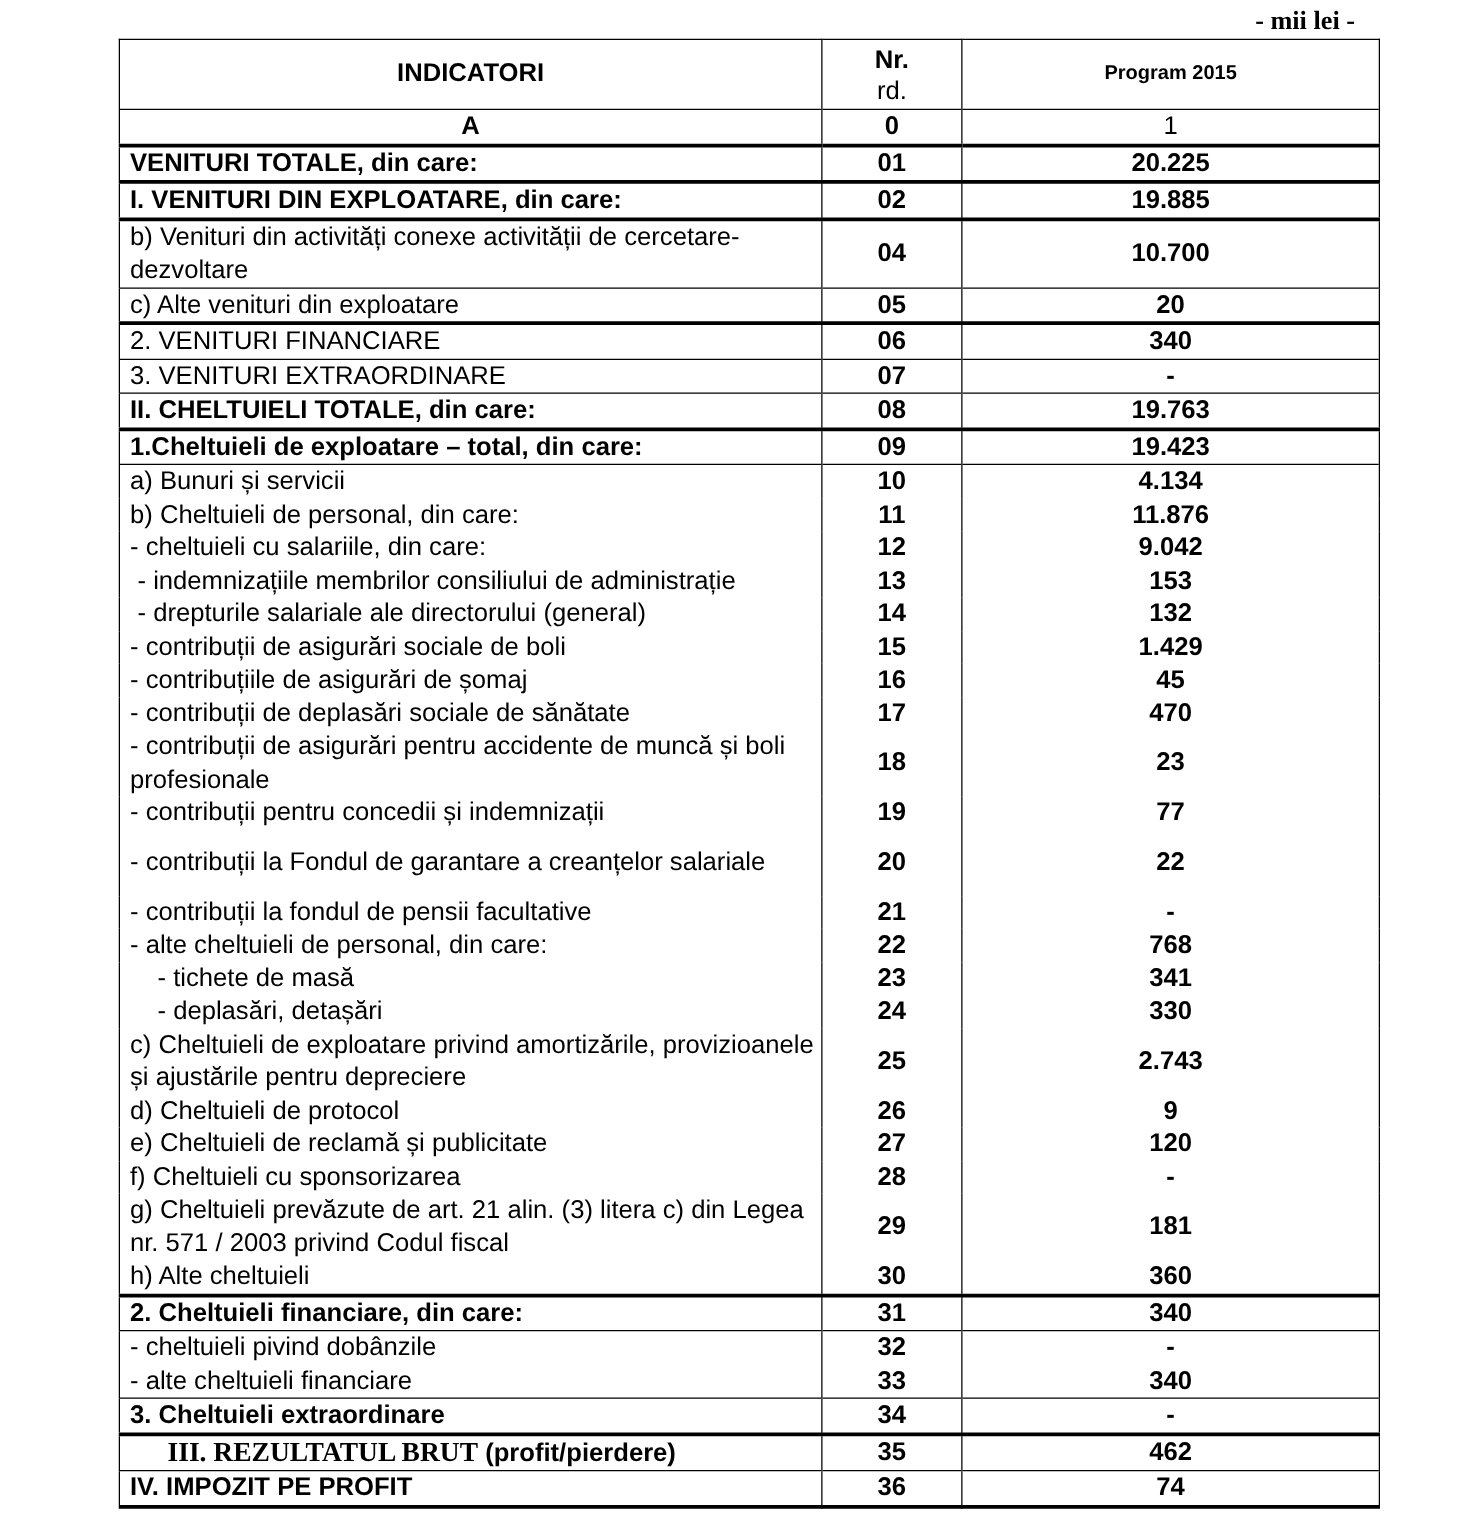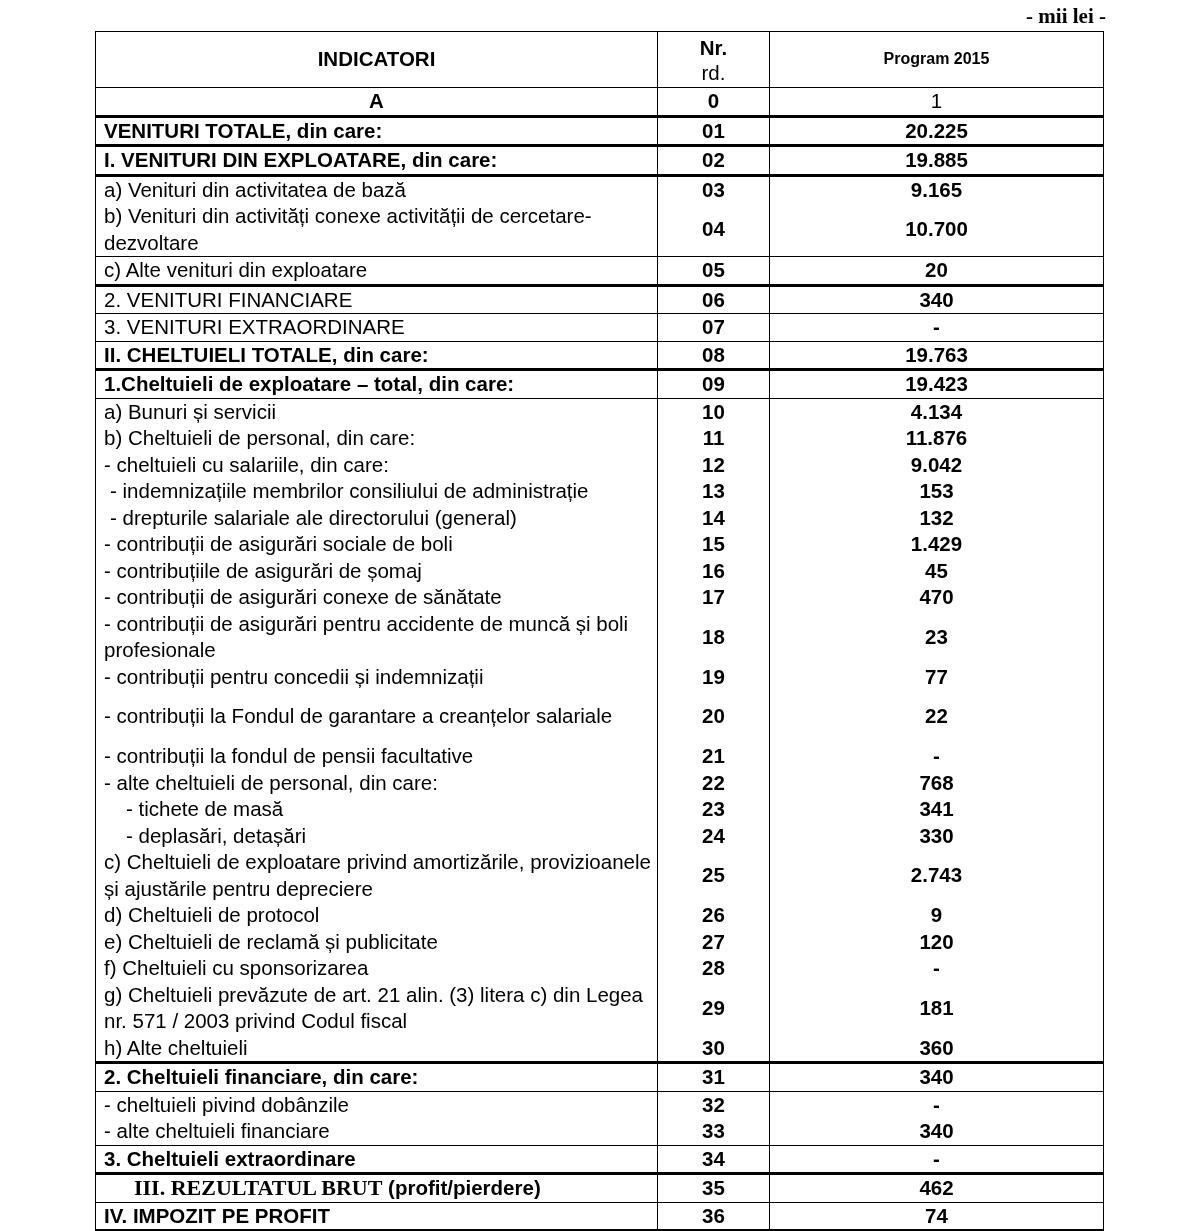--- a/index.html
+++ b/index.html
@@ -1,17 +1,17 @@
 <!DOCTYPE html>
 <html><head>
 <meta charset="utf-8">
 <style>
   html, body { margin:0; padding:0; background:#ffffff; }
   body { width:1182px; height:1231px; position:relative; overflow:hidden; color:#000; font-family:"Liberation Sans", sans-serif; }
-  .unit { position:absolute; top:4px; right:76px; font-family:"Liberation Serif", serif; font-weight:bold; font-size:21px; }
+  .unit { position:absolute; top:4px; right:98px; font-family:"Liberation Serif", serif; font-weight:bold; font-size:21px; }
   table { position:absolute; left:95px; top:31px; border-collapse:collapse; table-layout:fixed; width:1008px; }
   col.c1 { width:562px; } col.c2 { width:112px; } col.c3 { width:334px; }
   td, th { padding:0 0 0 8px; font-size:20.5px; line-height:26.5px; vertical-align:middle; border-left:1.5px solid #000; border-right:1.5px solid #000; }
   td.n, td.v, th.n, th.v { text-align:center; padding:0; font-weight:bold; }
   th { font-weight:bold; text-align:center; padding:0; }
   .bt { border-top:1.5px solid #000; }
   .bb3 { border-bottom:3px solid #000; }
   .hdr th { height:55px; border-top:1.5px solid #000; }
   .hdr .nr { line-height:25px; }
   .hdr .nr .rd { font-weight:normal;margin-top:28px; }
@@ -48,25 +48,20 @@
     <tr class="bb3">
       <td class="b">VENITURI TOTALE, din care:</td>
       <td class="n">01</td>
       <td class="v">20.225</td>
     </tr>
     <tr class="bb3">
       <td class="b">I. VENITURI DIN EXPLOATARE, din care:</td>
       <td class="n">02</td>
       <td class="v">19.885</td>
     </tr>
-    <tr>
-      <td>a) Venituri din activitatea de bază</td>
-      <td class="n">03</td>
-      <td class="v">9.165</td>
-    </tr>
     <tr class="tall">
       <td>b) Venituri din activități conexe activității de cercetare-dezvoltare</td>
       <td class="n">04</td>
       <td class="v">10.700</td>
     </tr>
     <tr class="bb3">
       <td class="bt">c) Alte venituri din exploatare</td>
       <td class="n bt">05</td>
       <td class="v bt">20</td>
     </tr>
@@ -119,21 +114,21 @@
       <td>- contribuții de asigurări sociale de boli</td>
       <td class="n">15</td>
       <td class="v">1.429</td>
     </tr>
     <tr>
       <td>- contribuțiile de asigurări de șomaj</td>
       <td class="n">16</td>
       <td class="v">45</td>
     </tr>
     <tr>
-      <td>- contribuții de asigurări conexe de sănătate</td>
+      <td>- contribuții de deplasări sociale de sănătate</td>
       <td class="n">17</td>
       <td class="v">470</td>
     </tr>
     <tr class="tall">
       <td>- contribuții de asigurări pentru accidente de muncă și boli profesionale</td>
       <td class="n">18</td>
       <td class="v">23</td>
     </tr>
     <tr>
       <td>- contribuții pentru concedii și indemnizații</td>

